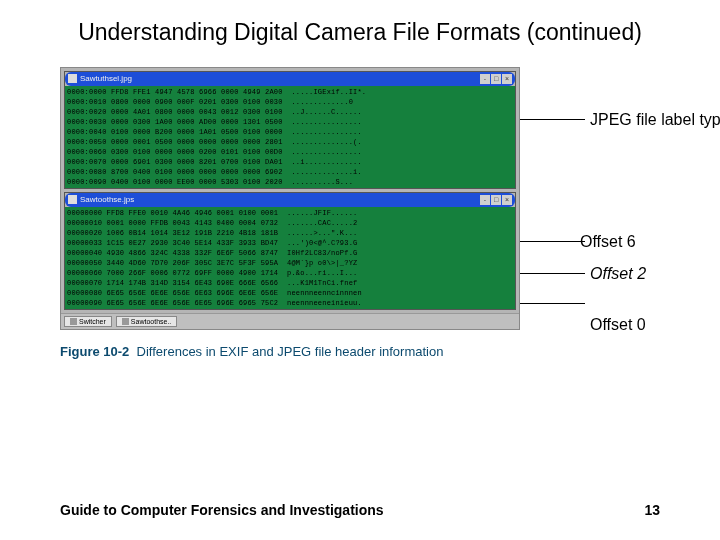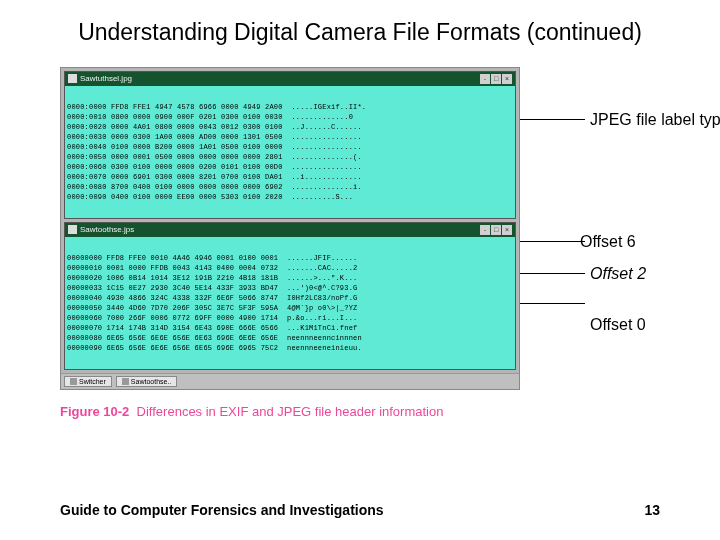--- a/index.html
+++ b/index.html
@@ -26,44 +26,45 @@
     background: #b5b5b5;
     border: 1px solid #888;
     width: 460px;
     float: left;
   }
   .hex-window {
     border: 1px solid #555;
     margin: 3px;
   }
   .hex-titlebar {
-    background: #14532d;
+    background: #1d4ed8;
     color: #eee;
     font-size: 8px;
     height: 14px;
     display: flex;
     align-items: center;
     padding: 0 3px;
     justify-content: space-between;
+    border-radius: 6px;
   }
   .tb-left { display: flex; align-items: center; gap: 3px; }
   .tb-icon {
     width: 9px; height: 9px; background: #ddd; display: inline-block;
   }
   .tb-ctrls span {
     display: inline-block; width: 10px; height: 10px;
     background: #d0d0d0; margin-left: 1px; font-size: 7px;
     text-align: center; line-height: 10px; color: #333;
   }
   .hex-body {
-    background: #5eead4;
+    background: #15803d;
     font-family: "Courier New", monospace;
     font-size: 7px;
     line-height: 10px;
-    padding: 16px 2px;
+    padding: 1px 2px;
     white-space: pre;
     overflow: hidden;
     letter-spacing: 0.2px;
   }
   .taskbar {
     background: #bfbfbf;
     height: 16px;
     display: flex;
     align-items: center;
     gap: 4px;
@@ -89,21 +90,21 @@
   .lead-line {
     position: absolute;
     height: 1px;
     background: #000;
   }
 
   .clear { clear: both; }
   .fig-caption {
     margin-top: 14px;
     font-size: 13px;
-    color: #ec4899;
+    color: #0c4a6e;
   }
   .fig-caption strong { font-weight: bold; }
 
   .footer {
     position: absolute;
     bottom: 22px;
     left: 60px;
     right: 60px;
     display: flex;
     justify-content: space-between;

